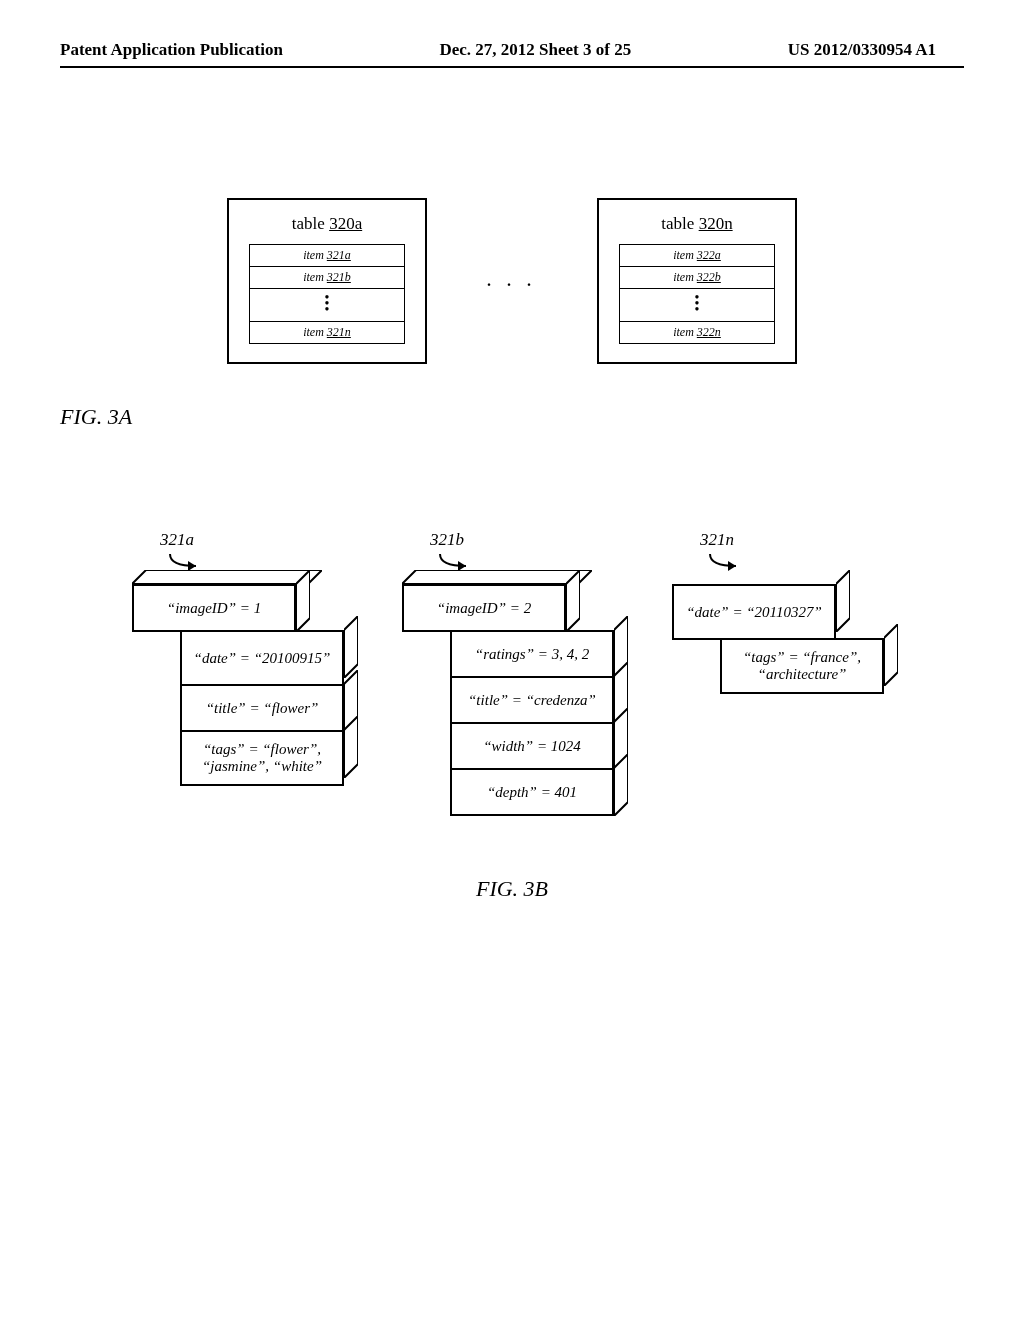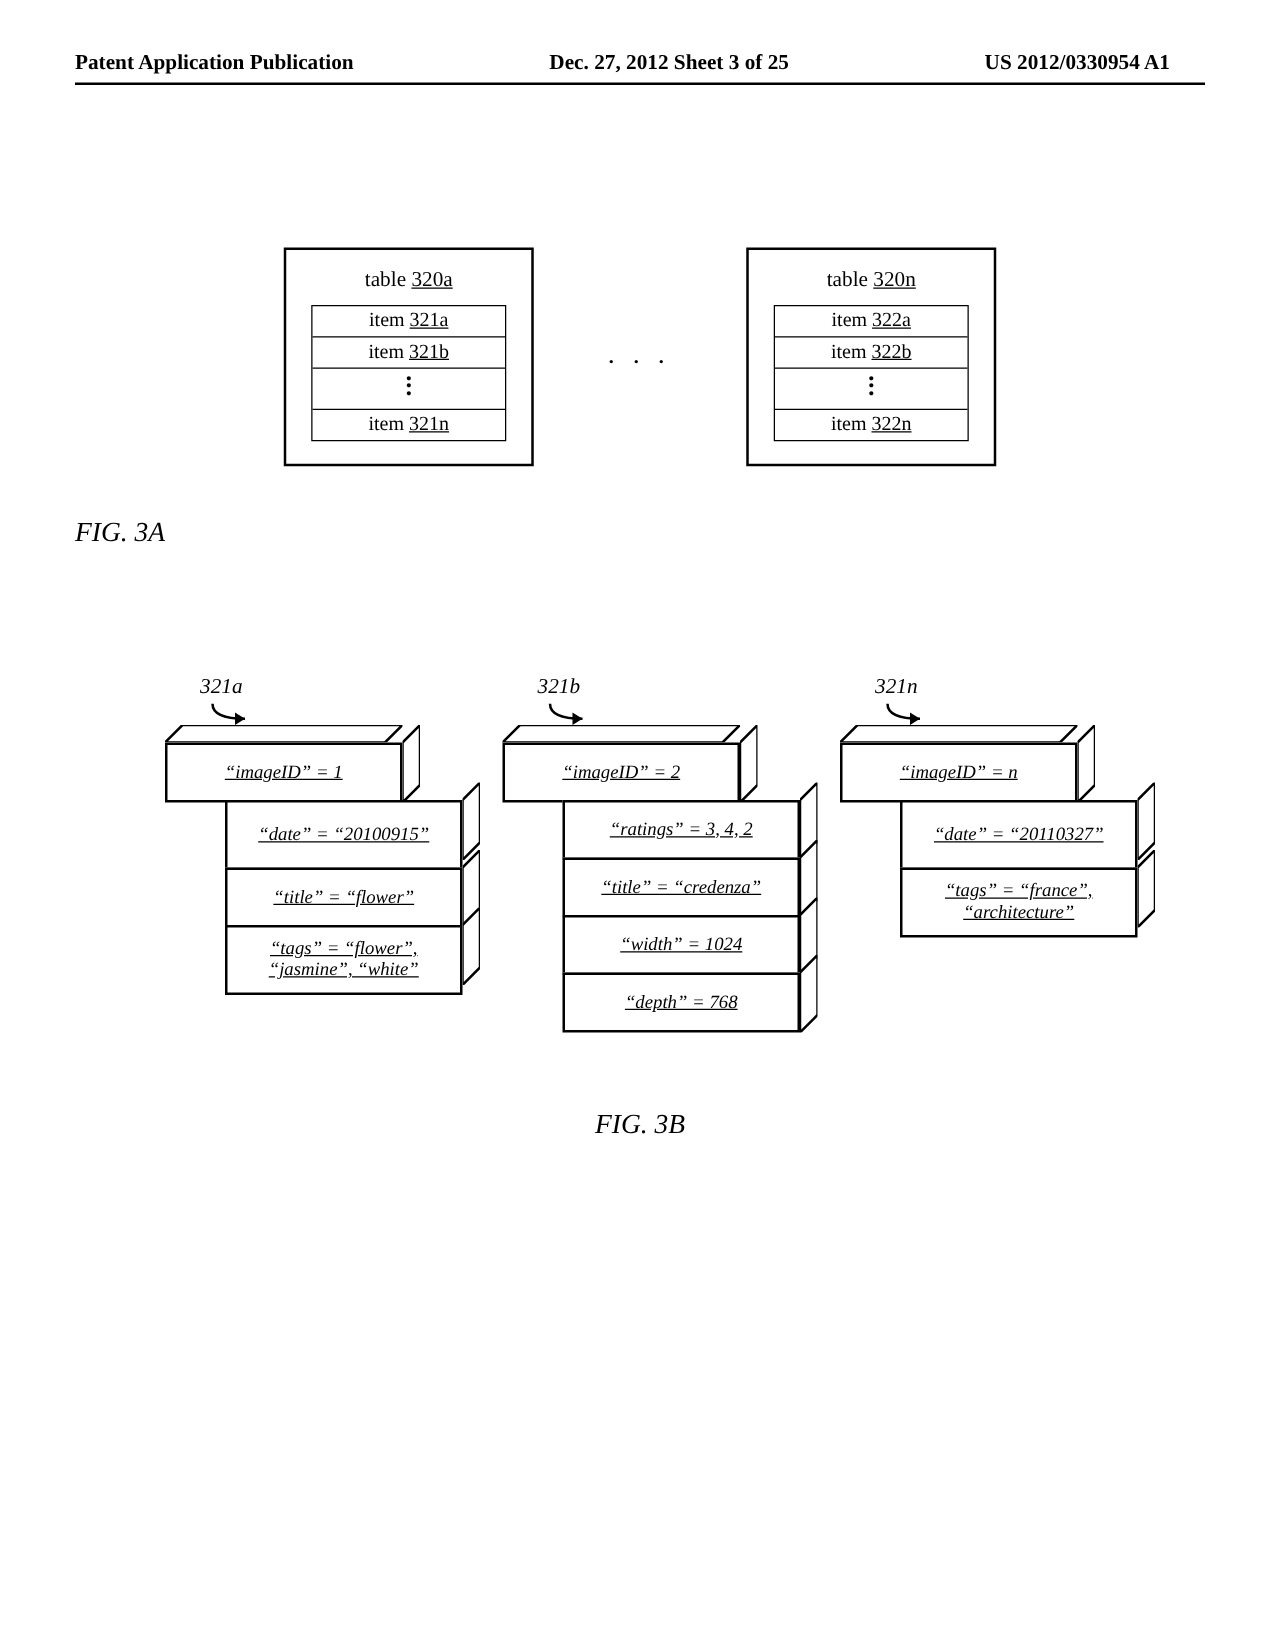--- a/index.html
+++ b/index.html
@@ -51,21 +51,22 @@
   }
   .table-title {
     font-size: 17px;
     margin-bottom: 10px;
   }
   .item-list {
     border: 1.5px solid #000;
   }
   .item-cell {
     border-top: 1.5px solid #000;
-    font-size: 16px;
+    font-style: italic;
+    font-size: 12px;
     padding: 3px 0;
   }
   .item-cell:first-child { border-top: none; }
   .vdots {
     font-size: 14px;
     line-height: 6px;
     padding: 6px 0 8px 0;
     font-style: normal;
   }
   .vdots span { display:block; }
@@ -101,22 +102,21 @@
     width: 40px;
     height: 22px;
     margin-left: 34px;
     margin-bottom: 6px;
   }
   .iso-stack {
     position: relative;
   }
   .iso-cell {
     position: relative;
-    width: 190px;
-    text-decoration: underline;
+    width: 164px;
   }
   .iso-face {
     border: 2px solid #000;
     background: #fff;
     min-height: 48px;
     display: flex;
     align-items: center;
     justify-content: center;
     text-align: center;
     font-style: italic;
@@ -287,42 +287,33 @@
         <div class="iso-cell">
           <svg class="iso-side" viewBox="0 0 14 62" preserveAspectRatio="none">
               <polygon points="0,14 14,0 14,48 0,62" fill="#fff" stroke="#000" stroke-width="2"></polygon>
             </svg>
           <div class="iso-face">“width” = 1024</div>
         </div>
         <div class="iso-cell">
           <svg class="iso-side" viewBox="0 0 14 62" preserveAspectRatio="none">
               <polygon points="0,14 14,0 14,48 0,62" fill="#fff" stroke="#000" stroke-width="2"></polygon>
             </svg>
-          <div class="iso-face">“depth” = 768</div>
+          <div class="iso-face">“depth” = 401</div>
         </div>
       </div>
     </div>
 
     <div class="block-col">
       <div class="block-label">321n</div>
       <svg class="arrow-hook" viewBox="0 0 40 22">
         <path d="M4 2 Q4 14 30 14" fill="none" stroke="#000" stroke-width="2"></path>
         <path d="M30 14 L22 9 L22 19 Z" fill="#000"></path>
       </svg>
       <div class="iso-stack">
         <div class="iso-cell">
-          <svg class="iso-top" viewBox="0 0 190 14" preserveAspectRatio="none">
-              <polygon points="0,14 14,0 190,0 176,14" fill="#fff" stroke="#000" stroke-width="2"></polygon>
-            </svg>
-          <svg class="iso-side" viewBox="0 0 14 62" preserveAspectRatio="none">
-              <polygon points="0,14 14,0 14,48 0,62" fill="#fff" stroke="#000" stroke-width="2"></polygon>
-            </svg>
-          <div class="iso-face">“imageID” = n</div>
-        </div>
-        <div class="iso-cell">
           <svg class="iso-side" viewBox="0 0 14 62" preserveAspectRatio="none">
               <polygon points="0,14 14,0 14,48 0,62" fill="#fff" stroke="#000" stroke-width="2"></polygon>
             </svg>
           <div class="iso-face tall">“date” = “20110327”</div>
         </div>
         <div class="iso-cell">
           <svg class="iso-side" viewBox="0 0 14 62" preserveAspectRatio="none">
               <polygon points="0,14 14,0 14,48 0,62" fill="#fff" stroke="#000" stroke-width="2"></polygon>
             </svg>
           <div class="iso-face tall">“tags” = “france”, “architecture”</div>

